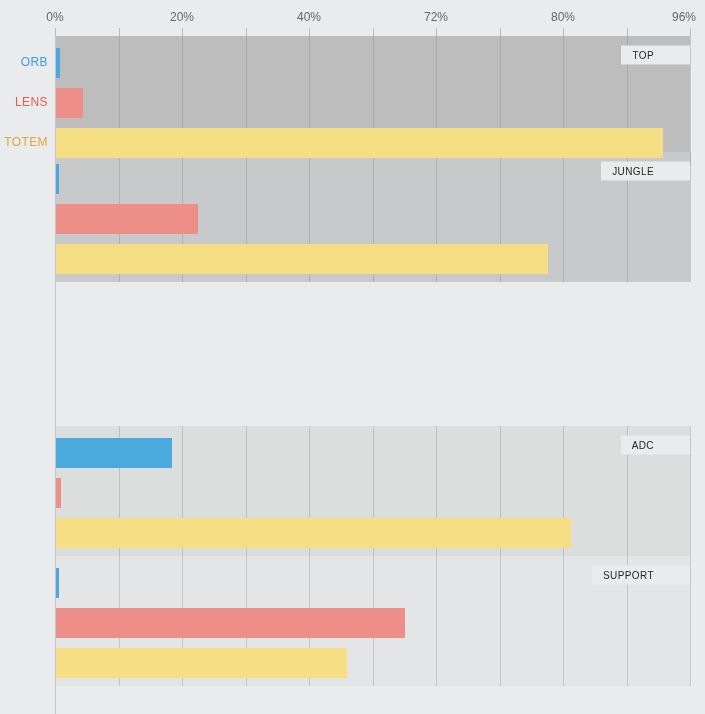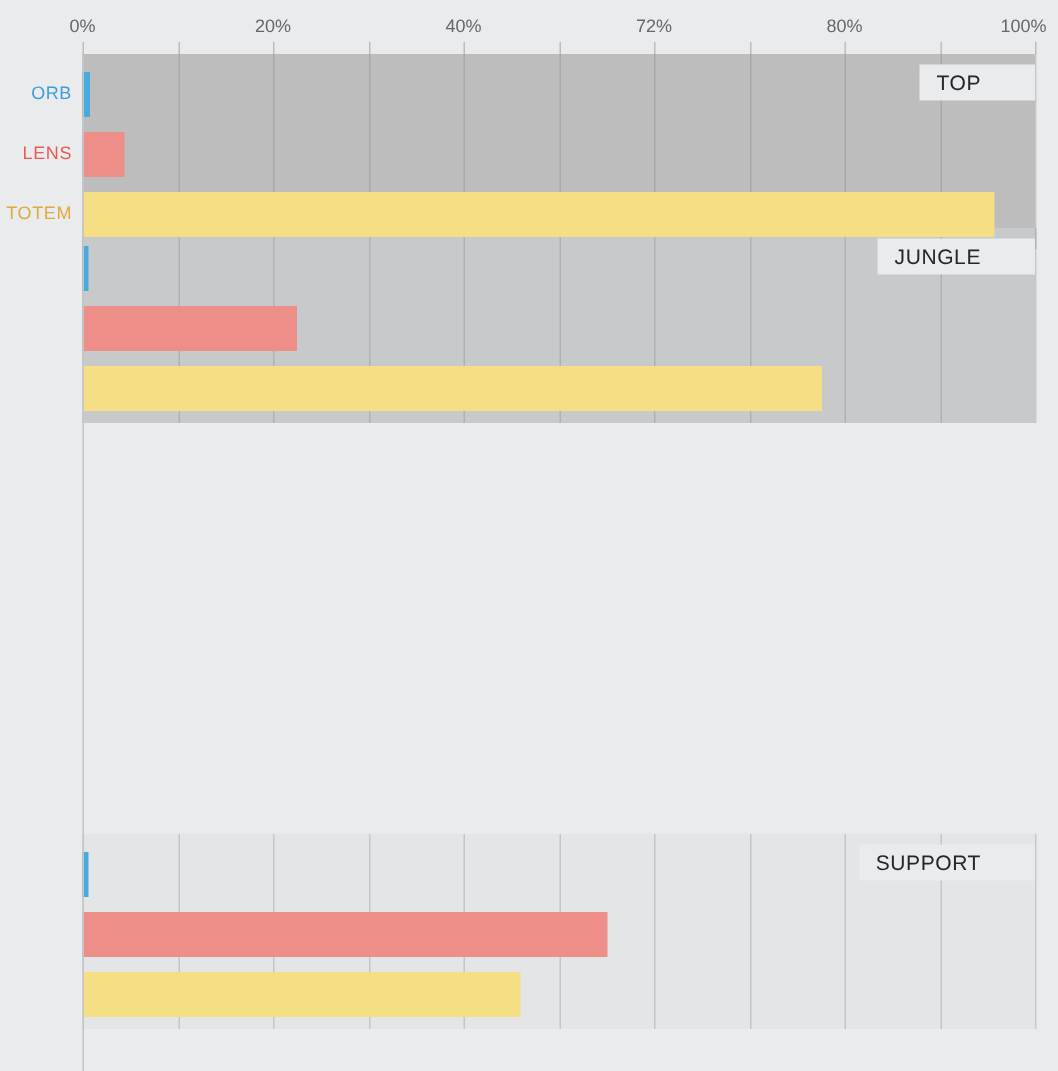--- a/index.html
+++ b/index.html
@@ -80,21 +80,21 @@
     height: 100%;
     background: rgba(120,124,128,0.30);
   }
   .panel-title {
     position: absolute;
     right: 0;
     top: 0;
     transform: translateY(-50%);
     background: #e9ebed;
     color: #23272a;
-    font-size: 14px;
+    font-size: 10px;
     letter-spacing: 0.4px;
     padding: 4px 36px 4px 11px;
     white-space: nowrap;
     z-index: 5;
   }
 
   .bar {
     position: absolute;
     left: 0;
     z-index: 3;
@@ -123,21 +123,21 @@
 <body>
 
 <div id="chart-root">
 
   <div class="axis-area" id="axis-area">
       <div class="axis-tick-label" style="left: 55px; transform: translateX(-50%);">0%</div>
       <div class="axis-tick-label" style="left: 182px; text-align: center;">20%</div>
       <div class="axis-tick-label" style="left: 309px;">40%</div>
       <div class="axis-tick-label" style="left: 436px;">72%</div>
       <div class="axis-tick-label" style="left: 563px;">80%</div>
-      <div class="axis-tick-label" style="left: 690px; transform: translateX(-75%);">100%</div>
+      <div class="axis-tick-label" style="left: 690px; transform: translateX(-75%);">96%</div>
       <div class="axis-tick-mark" style="left: 55px;"></div>
       <div class="axis-tick-mark" style="left: 119px;"></div>
       <div class="axis-tick-mark" style="left: 182px;"></div>
       <div class="axis-tick-mark" style="left: 246px;"></div>
       <div class="axis-tick-mark" style="left: 309px;"></div>
       <div class="axis-tick-mark" style="left: 373px;"></div>
       <div class="axis-tick-mark" style="left: 436px;"></div>
       <div class="axis-tick-mark" style="left: 500px;"></div>
       <div class="axis-tick-mark" style="left: 563px;"></div>
       <div class="axis-tick-mark" style="left: 627px;"></div>
@@ -182,20 +182,40 @@
           <div class="gridline" style="left: 445px;"></div>
           <div class="gridline" style="left: 508px;"></div>
           <div class="gridline" style="left: 572px;"></div>
           <div class="gridline" style="left: 635px;"></div>
         </div>
         <div class="bar" title="JUNGLE · ORB · 0.7%" style="top: 12px; height: 30px; width: 4.445px; background: rgb(74, 170, 221);"></div>
         <div class="bar" title="JUNGLE · LENS · 22.5%" style="top: 52px; height: 30px; width: 142.875px; background: rgb(237, 142, 136);"></div>
         <div class="bar" title="JUNGLE · TOTEM · 77.6%" style="top: 92px; height: 30px; width: 492.76px; background: rgb(246, 222, 133);"></div>
         <div class="panel-title" style="top: 19px;">JUNGLE</div>
       </div>
+      <div class="panel" style="top: 390px; height: 130px;">
+        <div class="panel-bg" style="background: rgb(220, 221, 221);"></div>
+        <div class="panel-grid">
+          <div class="gridline" style="left: 0px;"></div>
+          <div class="gridline" style="left: 64px;"></div>
+          <div class="gridline" style="left: 127px;"></div>
+          <div class="gridline" style="left: 191px;"></div>
+          <div class="gridline" style="left: 254px;"></div>
+          <div class="gridline" style="left: 318px;"></div>
+          <div class="gridline" style="left: 381px;"></div>
+          <div class="gridline" style="left: 445px;"></div>
+          <div class="gridline" style="left: 508px;"></div>
+          <div class="gridline" style="left: 572px;"></div>
+          <div class="gridline" style="left: 635px;"></div>
+        </div>
+        <div class="bar" title="ADC · ORB · 18.4%" style="top: 12px; height: 30px; width: 116.84px; background: rgb(74, 170, 221);"></div>
+        <div class="bar" title="ADC · LENS · 1%" style="top: 52px; height: 30px; width: 6.35px; background: rgb(237, 142, 136);"></div>
+        <div class="bar" title="ADC · TOTEM · 81.3%" style="top: 92px; height: 30px; width: 516.255px; background: rgb(246, 222, 133);"></div>
+        <div class="panel-title" style="top: 19px;">ADC</div>
+      </div>
       <div class="panel" style="top: 520px; height: 130px;">
         <div class="panel-bg" style="background: rgb(228, 229, 230);"></div>
         <div class="panel-grid">
           <div class="gridline" style="left: 0px;"></div>
           <div class="gridline" style="left: 64px;"></div>
           <div class="gridline" style="left: 127px;"></div>
           <div class="gridline" style="left: 191px;"></div>
           <div class="gridline" style="left: 254px;"></div>
           <div class="gridline" style="left: 318px;"></div>
           <div class="gridline" style="left: 381px;"></div>

